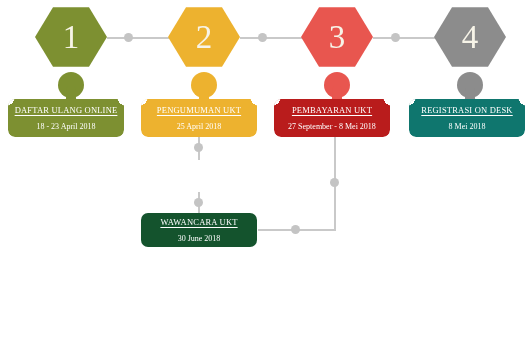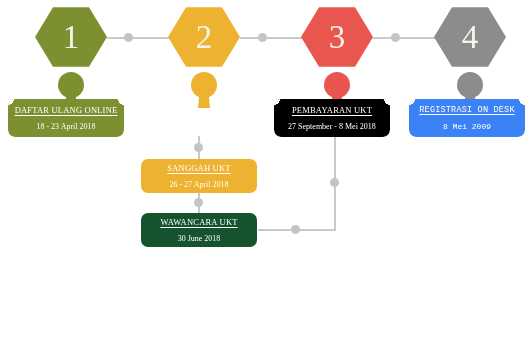--- a/index.html
+++ b/index.html
@@ -113,34 +113,34 @@
   <div class="dot" style="left:291px;top:225px;"></div>
 
   <div class="vline" style="left:334px;top:137px;height:93px;"></div>
   <div class="dot" style="left:330px;top:178px;"></div>
 
   <div class="tag notched" style="left:8px;top:99px;width:116px;height:38px;background:#7d9031;">
     <span class="t1">DAFTAR ULANG ONLINE</span>
     <span class="t2">18 - 23 April 2018</span>
   </div>
 
+  <div class="tag notched" style="left:141px;top:99px;width:116px;height:38px;background:#edb22f;">
+    <span class="t1">PENGUMUMAN UKT</span>
+    <span class="t2">25 April 2018</span>
+  </div>
 
-  <div class="tag notched" style="left:274px;top:99px;width:116px;height:38px;background:#000000;">
+  <div class="tag notched" style="left:274px;top:99px;width:116px;height:38px;background:#b91c1c;">
     <span class="t1">PEMBAYARAN UKT</span>
     <span class="t2">27 September - 8 Mei 2018</span>
   </div>
 
-  <div class="tag notched" style="left:409px;top:99px;width:116px;height:38px;background:#3b82f6;font-family:Liberation Mono, monospace;">
+  <div class="tag notched" style="left:409px;top:99px;width:116px;height:38px;background:#0f766e;">
     <span class="t1">REGISTRASI ON DESK</span>
-    <span class="t2">8 Mei 2009</span>
+    <span class="t2">8 Mei 2018</span>
   </div>
 
-  <div class="tag" style="left:141px;top:159px;width:116px;height:34px;background:#edb22f;">
-    <span class="t1">SANGGAH UKT</span>
-    <span class="t2">26 - 27 April 2018</span>
-  </div>
 
   <div class="tag" style="left:141px;top:213px;width:116px;height:34px;background:#14532d;">
     <span class="t1">WAWANCARA UKT</span>
     <span class="t2">30 June 2018</span>
   </div>
 
 </div>
 
 </body></html>

